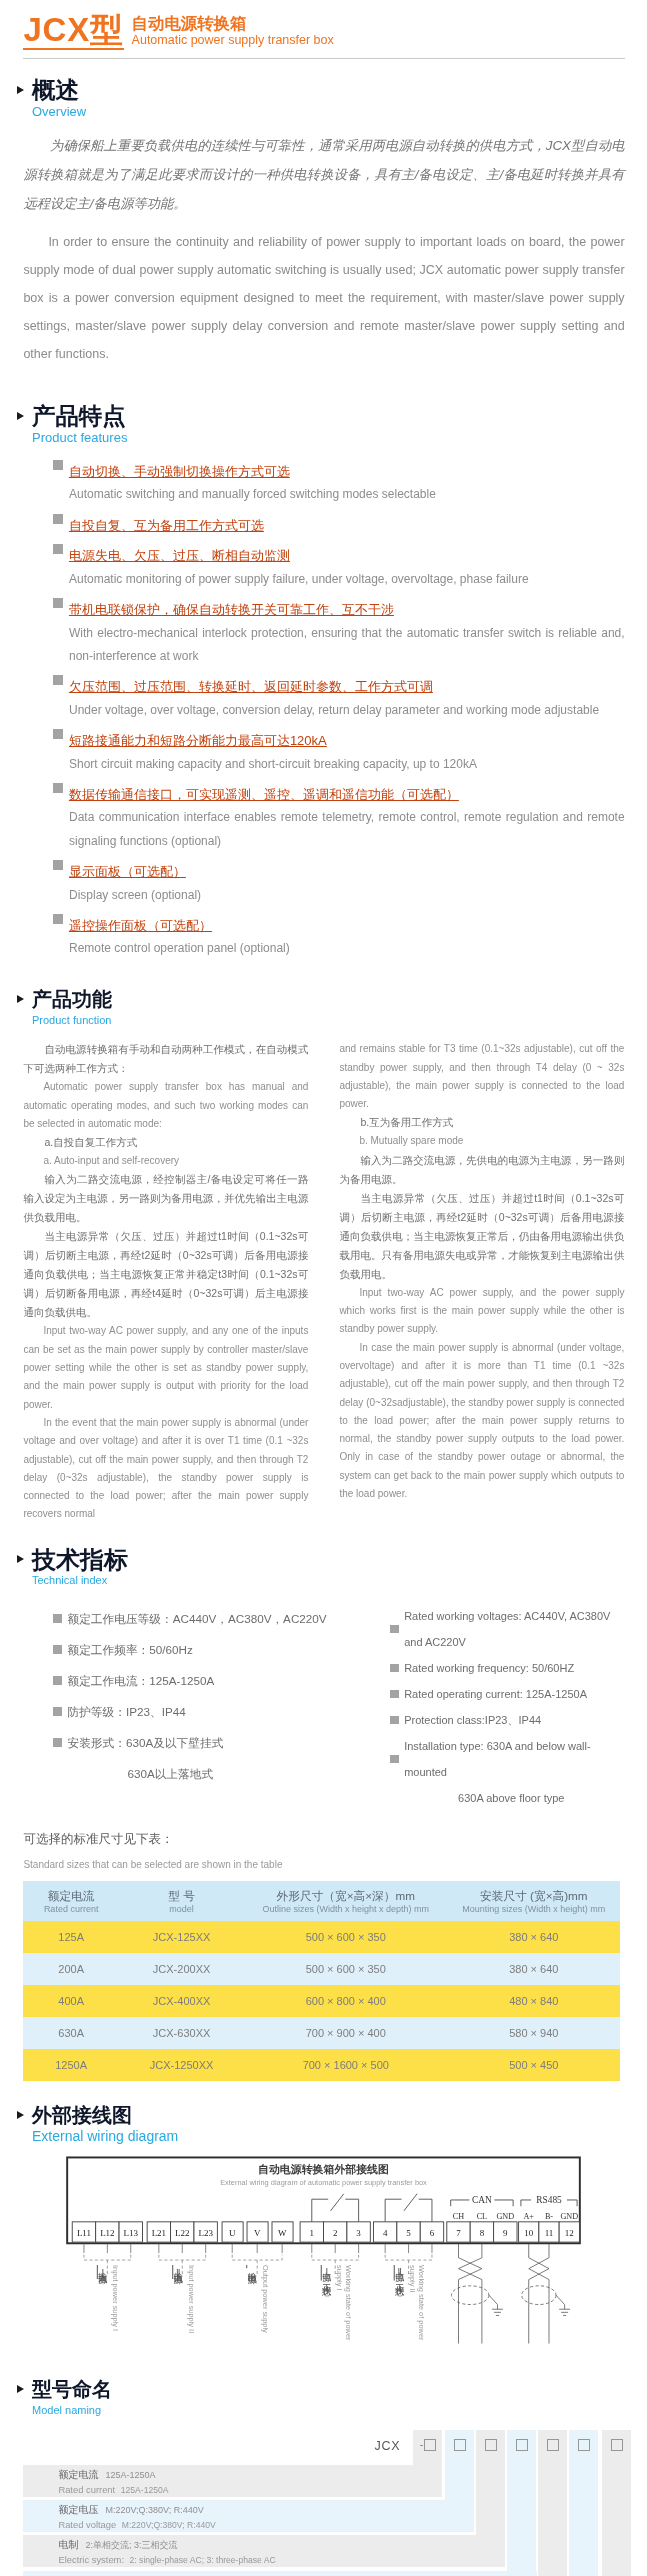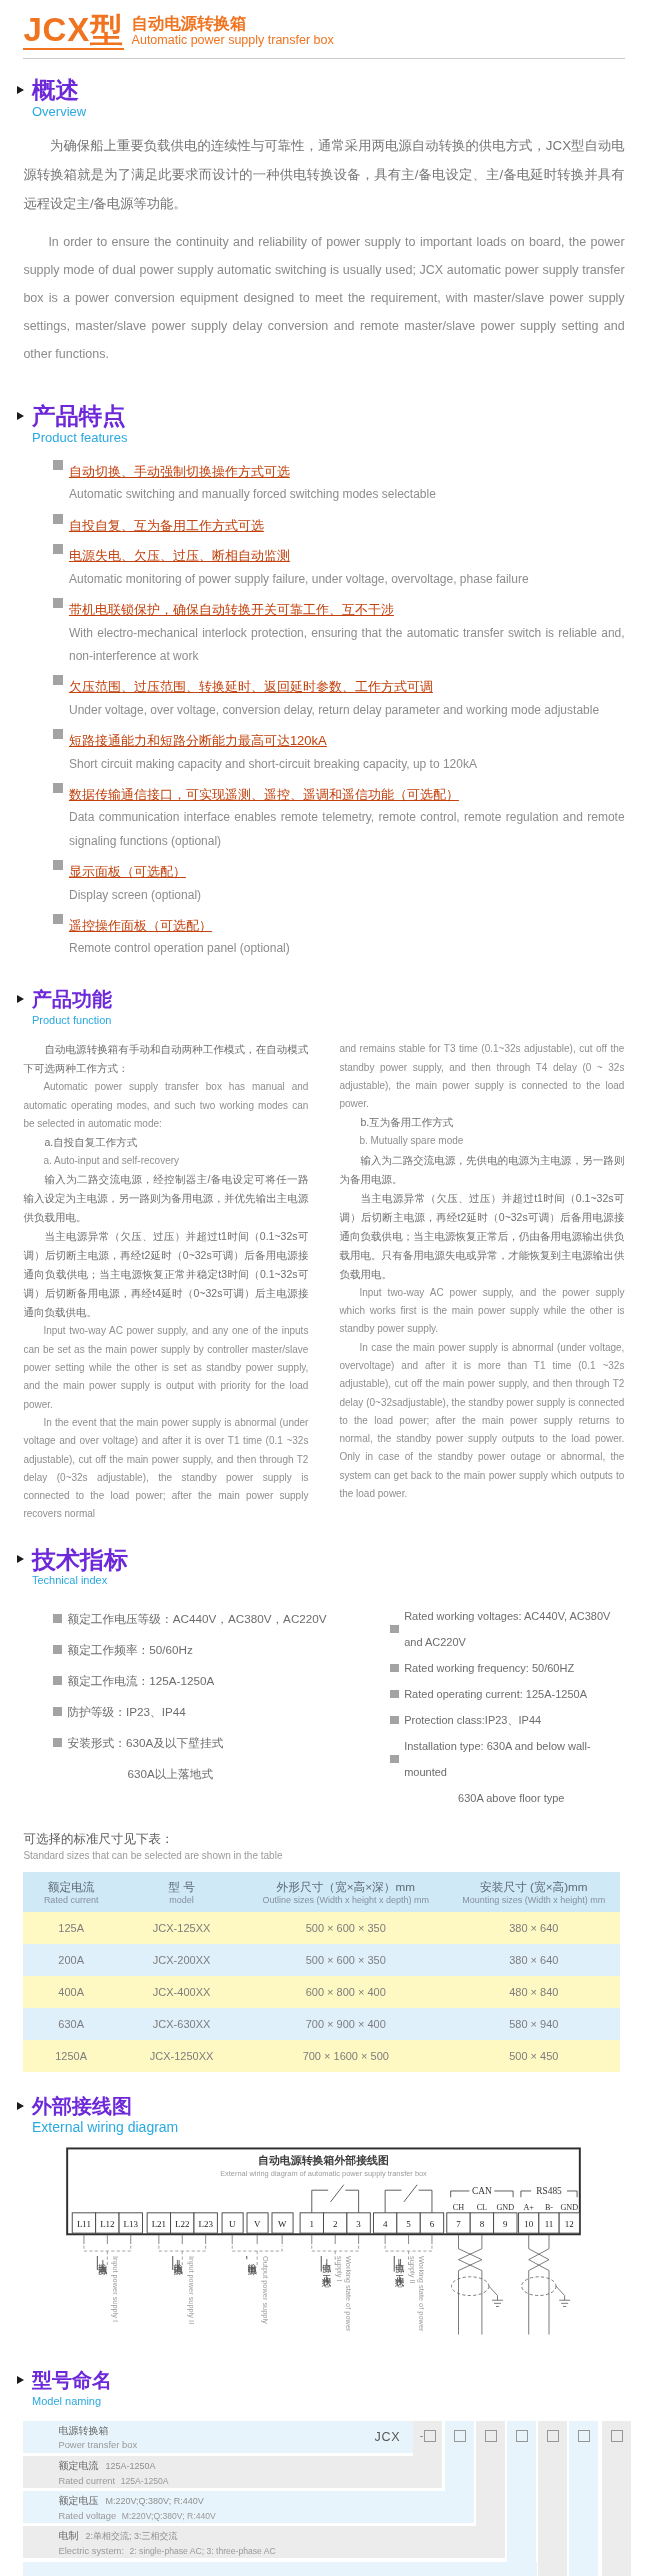--- a/index.html
+++ b/index.html
@@ -9,24 +9,24 @@
   .hdr{display:flex;align-items:flex-start;padding-top:12.5px;}
   .hdr-model{color:#f0731f;font-size:33px;font-weight:bold;letter-spacing:0.8px;line-height:34px;}
   .hdr-model .u{border-bottom:2.3px solid #f0731f;padding-bottom:0.8px;}
   .hdr-right{margin-left:7.8px;margin-top:1.6px;}
   .hdr-cn{color:#f0731f;font-size:16.4px;font-weight:bold;line-height:19px;}
   .hdr-en{color:#f0731f;font-size:12.5px;line-height:15.6px;}
   .rule{border-bottom:0.8px solid #c9c9c9;margin-top:9.4px;}
   
   .sec-head{display:flex;align-items:flex-start;margin-top:19px;}
   .tri{width:0;height:0;border-left:7px solid #1b1b1b;border-top:4.7px solid transparent;border-bottom:4.7px solid transparent;margin:7.8px 7.8px 0 -6.2px;}
-  .sec-cn{color:#6d28d9;font-size:23.4px;font-weight:bold;line-height:25px;}
+  .sec-cn{color:#0f172a;font-size:23.4px;font-weight:bold;line-height:25px;}
   .sec-en{color:#29a9e1;font-size:13px;line-height:17px;}
   
-  .para-cn{margin:11px 0 10px 0;font-size:13.3px;line-height:29px;color:#757575;text-align:justify;text-indent:2em;}
+  .para-cn{margin:11px 0 10px 0;font-size:13.3px;line-height:29px;color:#757575;text-align:justify;text-indent:2em;font-style:italic;}
   .para-en{margin:4.7px 0 0 0;font-size:12.5px;line-height:28px;color:#8a8a8a;text-align:justify;text-indent:2em;}
   
   .features{margin:14px 0 0 30px;}
   .feat{margin-bottom:7px;}
   .feat-cn{font-size:13px;color:#c2410c;line-height:23.4px;display:flex;align-items:flex-start;text-decoration:underline;}
   .sq{display:inline-block;width:10px;height:10px;background:#a3a3a3;margin-right:5.5px;flex:none;}
   .feat-en{font-size:12px;color:#8d8d8d;line-height:23.4px;margin-left:15.6px;text-align:justify;}
   
   .cols{display:flex;gap:31px;margin-top:11px;}
   .col{width:285px;}
@@ -38,27 +38,27 @@
   .tcol-l{width:56%;}
   .tcol-r{width:44%;}
   .ti{display:flex;align-items:center;font-size:11.7px;color:#6d6d6d;margin-left:30px;}
   .tcol-l .ti{line-height:31px;}
   .tcol-r .ti{line-height:26px;font-size:11px;}
   .ti .sq{width:8.6px;height:8.6px;}
   .ti.cont{margin-left:104px;}
   .tcol-r .ti.cont{margin-left:98px;}
   
   .note-cn{margin-top:20px;font-size:12.5px;color:#5a5a5a;}
-  .note-en{margin-top:2px;font-size:10px;color:#9a9a9a;}
+  .note-en{margin-top:11px;font-size:10px;color:#9a9a9a;}
   table.sizes{border-collapse:collapse;width:597px;margin-top:11px;table-layout:fixed;}
   table.sizes th{background:#cfe9f7;font-weight:normal;height:37px;padding:1.6px 0;}
   table.sizes .th-cn{font-size:11.7px;color:#5e6b74;}
   table.sizes .th-en{font-size:9px;color:#84929b;}
   table.sizes td{text-align:center;font-size:11px;color:#7d7d7d;height:30px;}
-  table.sizes tr.odd td{background:#fef9c3;}
+  table.sizes tr.odd td{background:#fde047;}
   table.sizes tr.even td{background:#e0f0fa;}
   
   .wire-wrap{position:relative;width:515px;height:205px;margin:11px 0 0 43px;}
   .wire-wrap svg{position:absolute;left:0;top:0;}
   .wlabel{position:absolute;top:109px;height:92px;width:66px;display:flex;justify-content:center;gap:2.3px;}
   .wl-cn{writing-mode:vertical-rl;text-orientation:upright;font-size:9px;color:#555;text-decoration:underline;letter-spacing:0.8px;}
   .wl-en{writing-mode:vertical-rl;font-size:7.4px;color:#9b9b9b;}
   
   .ladder{position:relative;width:610px;height:281px;margin-top:11px;}
   .lrow{position:absolute;left:0;height:32px;padding:3.1px 0 0 35px;box-sizing:border-box;}
@@ -472,24 +472,20 @@
   <div class="sec-head" style="margin-top:15.6px;">
     <span class="tri"></span>
     <div>
       <div class="sec-cn" style="font-size:20px;">型号命名</div>
       <div class="sec-en" style="font-size:11px;">Model naming</div>
     </div>
   </div>
 
   <div class="ladder">
 
-    <div class="lrow blue" style="top:0;width:390px;">
-      <div class="l1"><span class="lcn">电源转换箱</span></div>
-      <div class="l2"><span class="len">Power transfer box</span></div>
-    </div>
     <div class="lrow gray" style="top:35px;width:419px;">
       <div class="l1"><span class="lcn">额定电流</span><span class="lval">125A-1250A</span></div>
       <div class="l2"><span class="len">Rated current</span><span class="lval2">125A-1250A</span></div>
     </div>
     <div class="lrow blue" style="top:70px;width:450px;">
       <div class="l1"><span class="lcn">额定电压</span><span class="lval">M:220V;Q:380V; R:440V</span></div>
       <div class="l2"><span class="len">Rated voltage</span><span class="lval2">M:220V;Q:380V; R:440V</span></div>
     </div>
     <div class="lrow gray" style="top:105px;width:482px;">
       <div class="l1"><span class="lcn">电制</span><span class="lval">2:单相交流; 3:三相交流</span></div>

